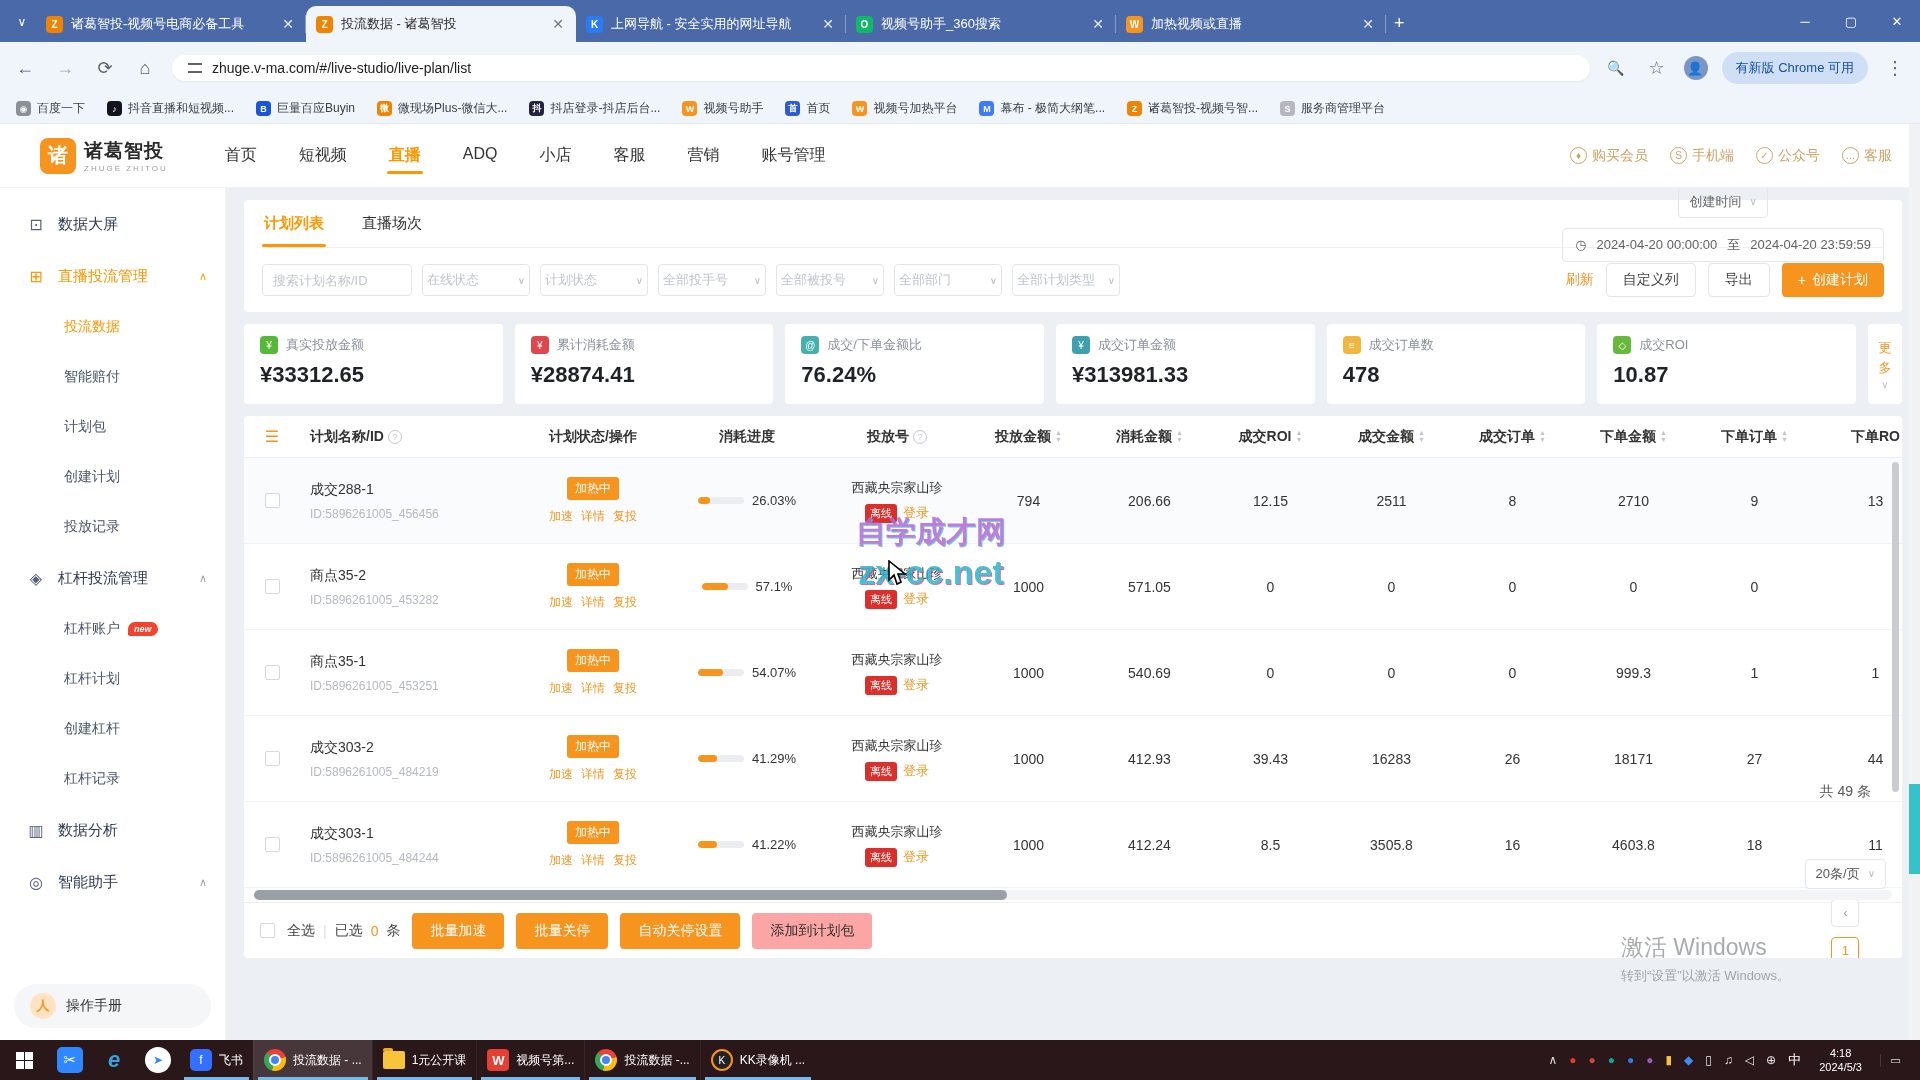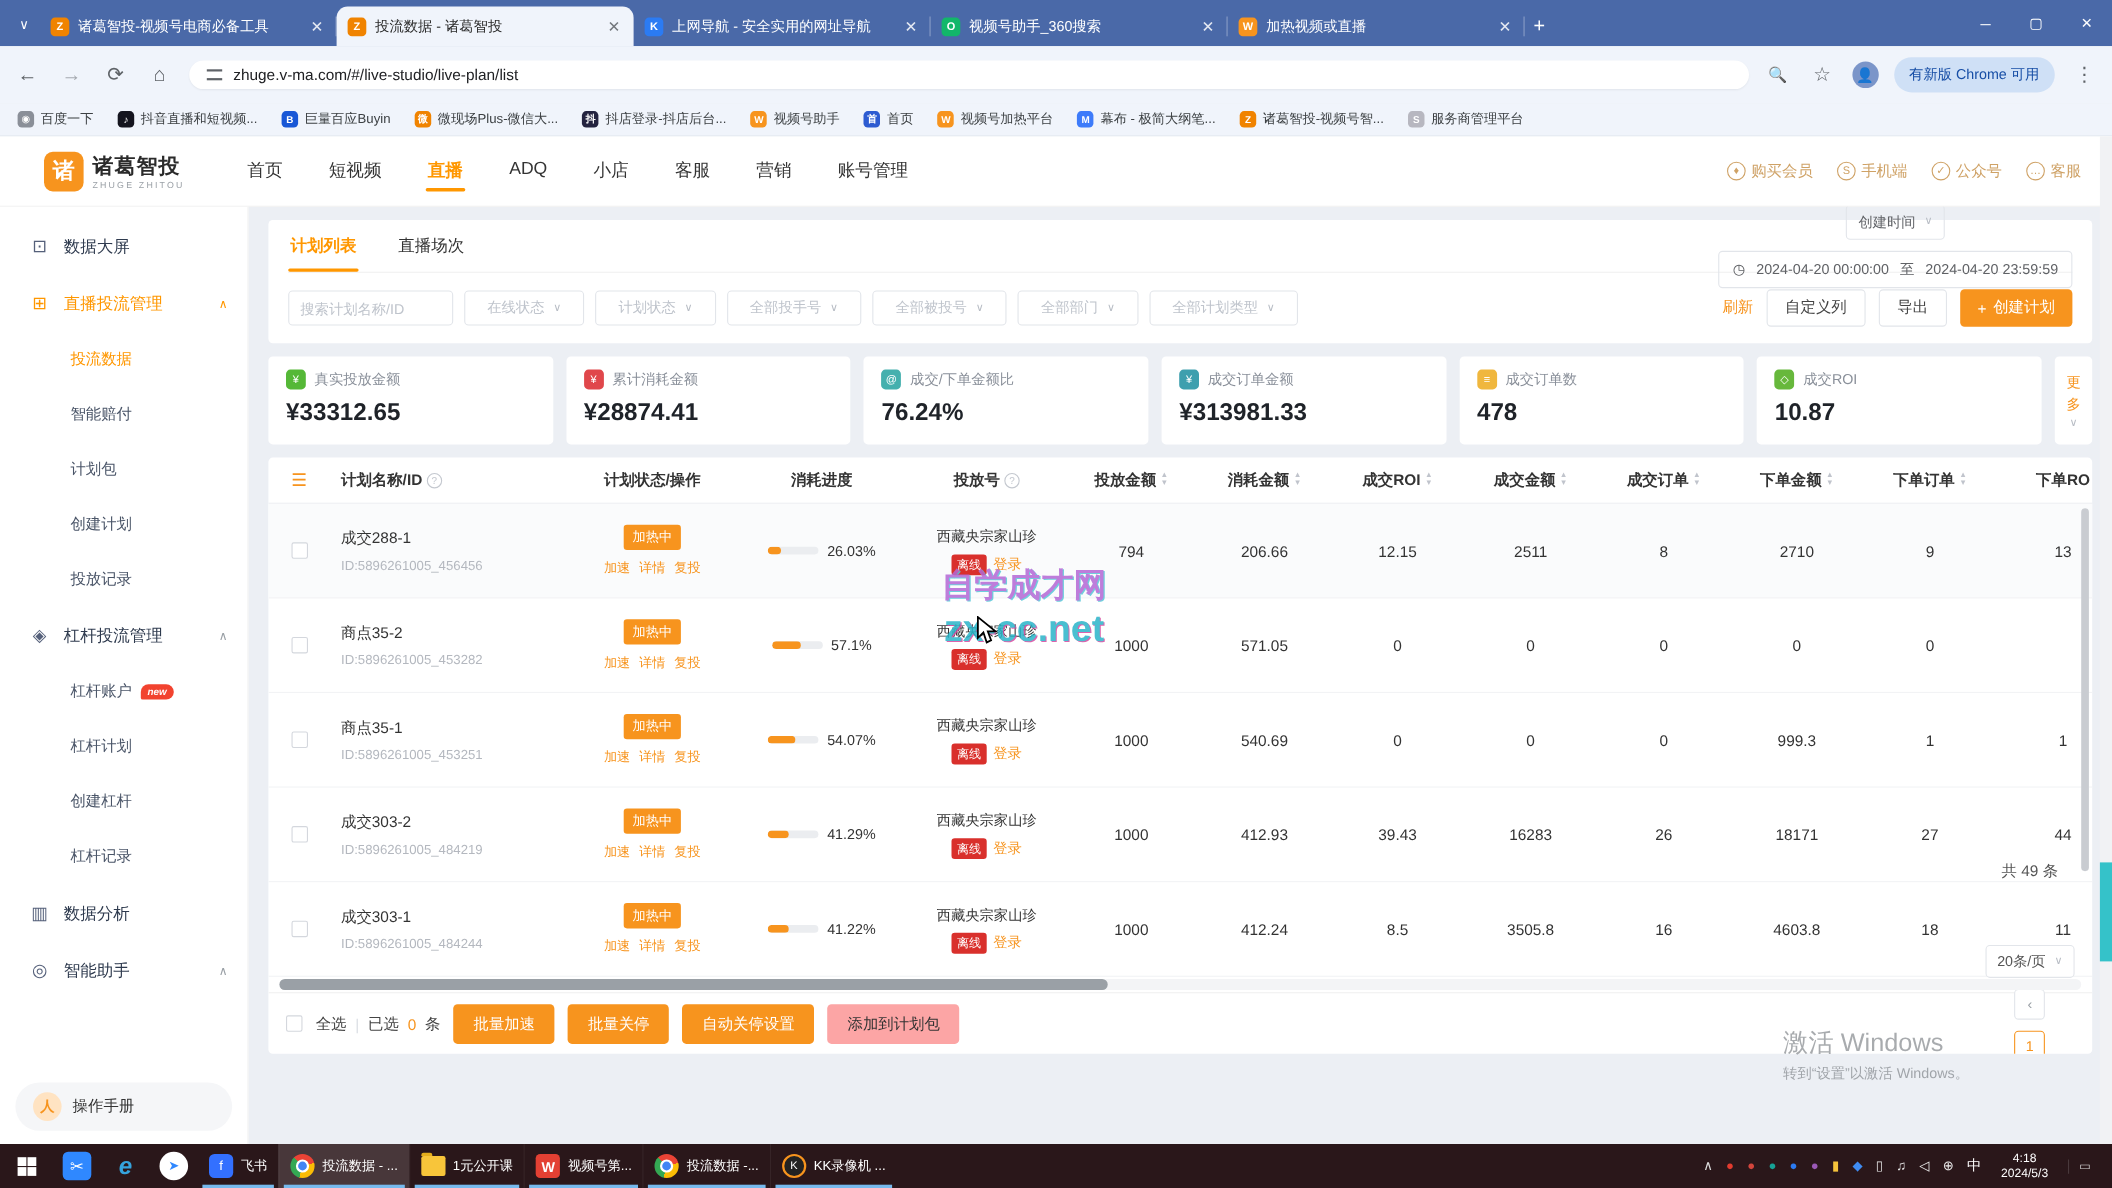--- a/index.html
+++ b/index.html
@@ -70,21 +70,21 @@
   .vtab.active { color:#ff9700; font-weight:bold; }
   .vtab.active:after { content:""; position:absolute; left:0; right:0; bottom:0px; height:3px; background:#ff9700; border-radius:2px; }
   .vt-right { margin-left:auto; display:flex; gap:10px; align-items:center;flex-direction:column; }
   .mini-select { border:1px solid #e2e5ea; border-radius:4px; height:32px; display:flex; align-items:center; gap:8px; padding:0 10px; font-size:13px; color:#606266; }
   .date-box { border:1px solid #e2e5ea; border-radius:4px; height:34px; display:flex; align-items:center; gap:10px; padding:0 12px; font-size:13px; color:#606266; }
   .caret { font-size:10px; color:#b7bcc4; }
 
   .filters { display:flex; align-items:center; gap:10px; height:64px; }
   .f-input { width:150px; height:32px; border:1px solid #e2e5ea; border-radius:4px; padding:0 10px; font-size:13px; color:#333; font-family:inherit; }
   .f-input::placeholder { color:#bfc4cc; }
-  .f-select { min-width:108px; height:32px; border:1px solid #e2e5ea; border-radius:4px; display:flex; align-items:center; justify-content:space-between; gap:8px; padding:0 20px; font-size:13px; color:#bfc4cc; }
+  .f-select { min-width:108px; height:32px; border:1px solid #e2e5ea; border-radius:4px; display:flex; align-items:center; justify-content:space-between; gap:8px; padding:0 4px; font-size:13px; color:#bfc4cc; }
   .f-right { margin-left:auto; display:flex; gap:12px; align-items:center; }
   .lnk-orange { color:#f7941e; font-size:14px; }
   .btn-ghost { border:1px solid #e2e5ea; background:#fff; border-radius:4px; height:34px; padding:0 16px; font-size:14px; color:#444; display:flex; align-items:center; }
   .btn-orange { background:#f7941e; color:#fff; border:none; border-radius:4px; height:34px; padding:0 16px; font-size:14px; display:flex; align-items:center; gap:6px; }
 
   
   .cards { display:flex; gap:12px; margin:12px 0; height:80px; }
   .card { flex:1; background:#fff; border-radius:4px; padding:12px 16px; }
   .card-top { display:flex; align-items:center; gap:8px; font-size:13px; color:#8a909a; }
   .card-ic { width:18px; height:18px; border-radius:4px; color:#fff; font-size:10px; display:flex; align-items:center; justify-content:center; }

